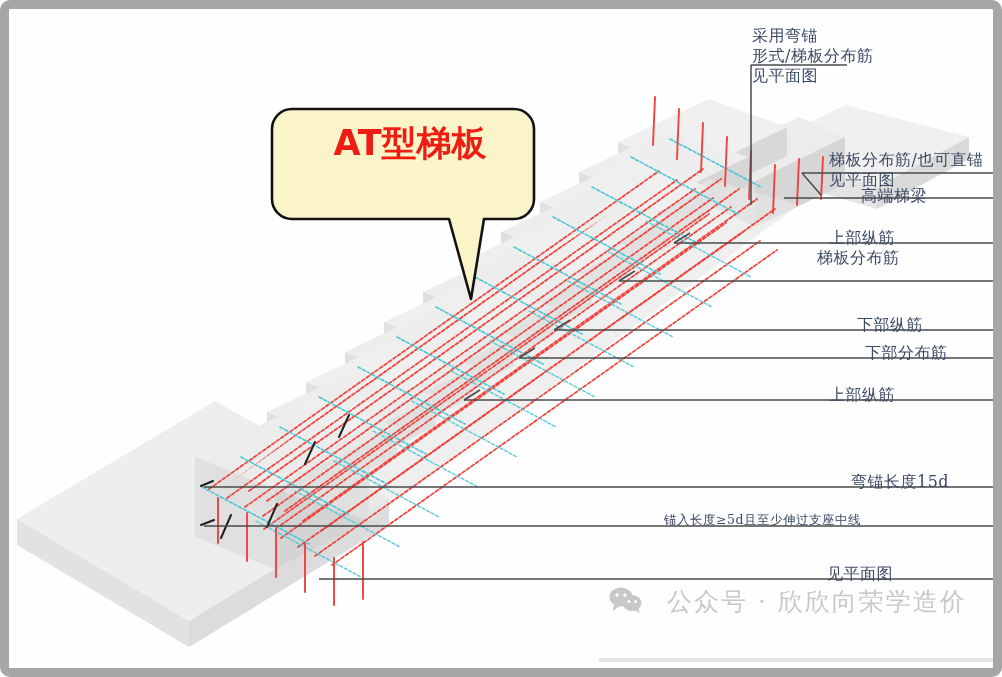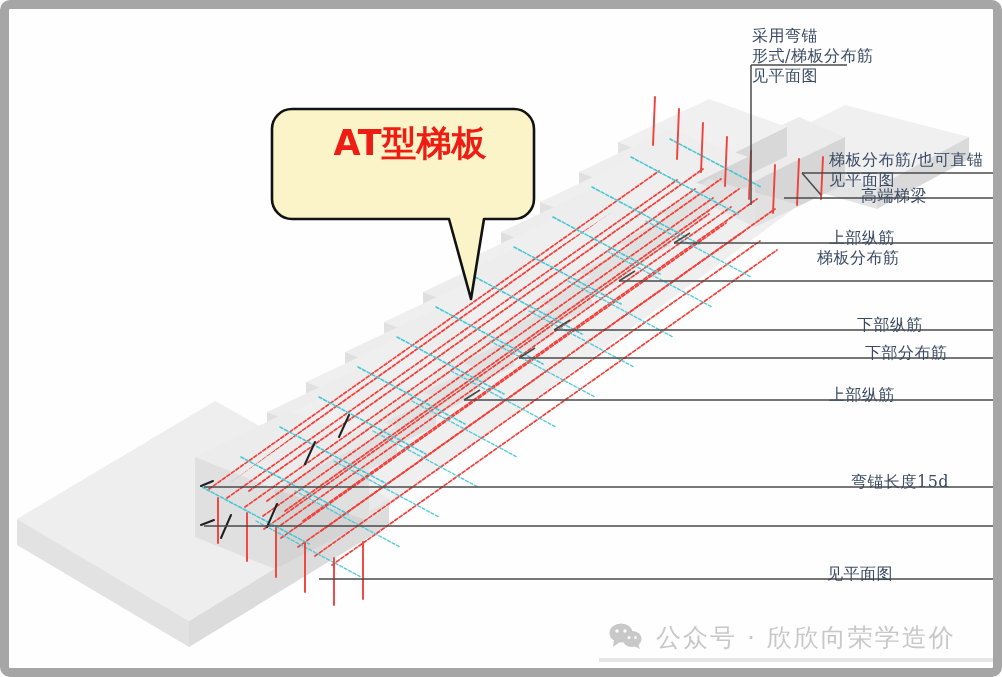--- a/index.html
+++ b/index.html
@@ -77,24 +77,24 @@
     color: #ee1c12;
     z-index: 32;
     pointer-events: none;
   }
   .callout-text div { white-space: nowrap; }
 
   
   .watermark {
     position: absolute;
     left: 600px;
-    top: 612px;
+    top: 576px;
     display: flex;
     align-items: center;
-    gap: 13px;
+    gap: 24px;
     z-index: 40;
   }
   .watermark .wm-text {
     font-family: "DejaVu Sans", "Liberation Sans", sans-serif;
     font-size: 25px;
     color: #c8c8c8;
     letter-spacing: 2px;
     white-space: nowrap;
   }
 </style>
@@ -355,20 +355,21 @@
     <div class="lbl" style="left:808px; top:239px;">梯板分布筋</div>
 
     <div class="lbl" style="left:848px; top:306px;">下部纵筋</div>
 
     <div class="lbl" style="left:856px; top:334px;">下部分布筋</div>
 
     <div class="lbl" style="left:820px; top:376px;">上部纵筋</div>
 
     <div class="lbl" style="left:842px; top:463px;">弯锚长度15d</div>
 
+    <div class="lbl small" style="left:655px; top:503px;">锚入长度≥5d且至少伸过支座中线</div>
 
     <div class="lbl" style="left:818px; top:555px;">见平面图</div>
 
     <div class="watermark">
       <span>
         <svg width="34" height="28" viewBox="0 0 34 28">
           <ellipse cx="12" cy="11" rx="11.5" ry="9.5" fill="#c8c8c8"></ellipse>
           <polygon points="5,18 4,25 11,20" fill="#c8c8c8"></polygon>
           <circle cx="8" cy="9" r="1.7" fill="#fefefe"></circle>
           <circle cx="16" cy="9" r="1.7" fill="#fefefe"></circle>

